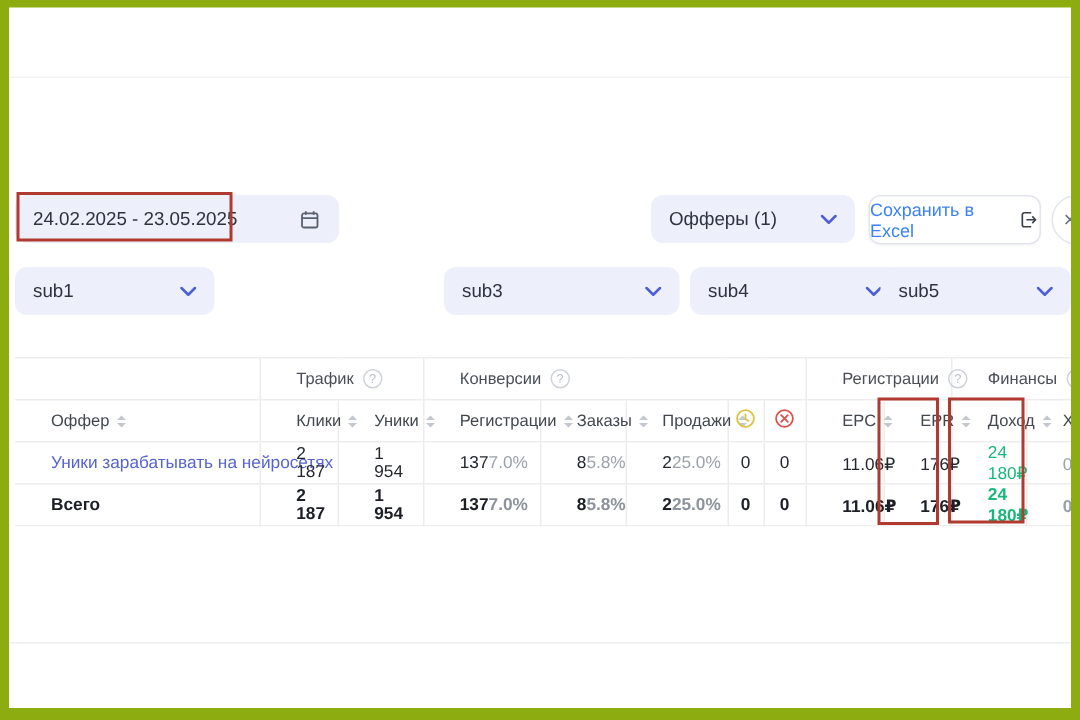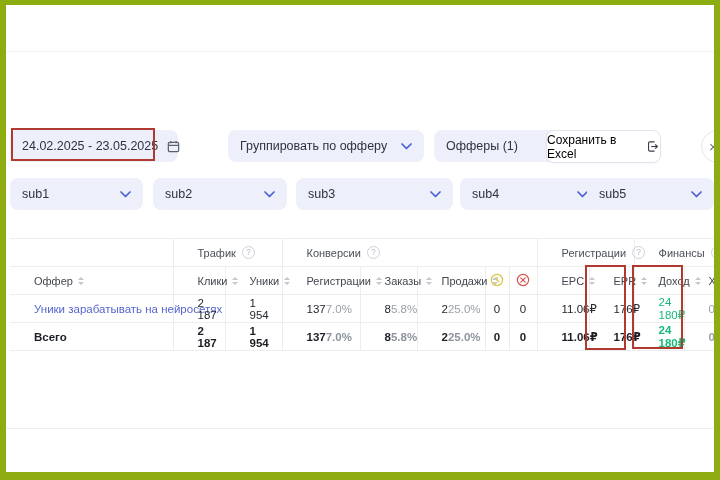--- a/index.html
+++ b/index.html
@@ -22,24 +22,24 @@
   
   .field {
     position:absolute; height:32px; top:130px;
     background:#edeffa; border-radius:8px;
     display:flex; align-items:center; justify-content:space-between;
     padding:0 12px; font-size:12.5px; color:#2e3340; cursor:pointer;
   }
   .field .lbl { white-space:nowrap; }
   .sub-field { top:178px; }
   .btn-excel {
-    position:absolute; top:130px; left:546px; width:115px; height:33px;
+    position:absolute; top:130px; left:579px; width:115px; height:33px;
     background:#fff; border:1px solid #e3e5ee; border-radius:8px;
     display:flex; align-items:center; justify-content:center; gap:7px;
-    font-size:12px; color:#000000; cursor:pointer;
+    font-size:12px; color:#3b82f6; cursor:pointer;
     box-shadow:0 1px 2px rgba(40,50,90,.04);
   }
   .btn-close {
     position:absolute; top:130px; left:701px; width:33px; height:33px;
     background:#fff; border:1px solid #e3e5ee; border-radius:50%;
     display:flex; align-items:center; justify-content:flex-start;
     padding-left:7px; font-size:15px; color:#6a7080; cursor:pointer;
   }
   .chev { flex:0 0 auto; margin-left:8px; }
 
@@ -84,36 +84,30 @@
   .sort .dn { border-top:3.5px solid #c3c7cf; }
 </style>
 </head>
 <body>
 
 <div class="frame">
 
   <div class="hline top"></div>
   <div class="hline bottom"></div>
 
-  <div class="field" style="left:10px; width:168px;">
+  <div class="field" style="left:10px; width:216px;">
     <span class="lbl">24.02.2025 - 23.05.2025</span>
     <svg class="chev" width="15" height="15" viewBox="0 0 16 16">
       <rect x="2.5" y="3.5" width="11" height="10" rx="1.5" fill="none" stroke="#596070" stroke-width="1.3"></rect>
       <line x1="2.5" y1="6.8" x2="13.5" y2="6.8" stroke="#596070" stroke-width="1.3"></line>
       <line x1="5.2" y1="2" x2="5.2" y2="4.5" stroke="#596070" stroke-width="1.3"></line>
       <line x1="10.8" y1="2" x2="10.8" y2="4.5" stroke="#596070" stroke-width="1.3"></line>
     </svg>
   </div>
 
-  <div class="field" style="left:228px; width:196px;">
-    <span class="lbl">Группировать по офферу</span>
-    <svg class="chev" width="11" height="7" viewBox="0 0 11 7">
-      <polyline points="1,1 5.5,5.5 10,1" fill="none" stroke="#4c5fd6" stroke-width="1.7" stroke-linecap="round" stroke-linejoin="round"></polyline>
-    </svg>
-  </div>
 
   <div class="field" style="left:434px; width:136px;">
     <span class="lbl">Офферы (1)</span>
     <svg class="chev" width="11" height="7" viewBox="0 0 11 7">
       <polyline points="1,1 5.5,5.5 10,1" fill="none" stroke="#4c5fd6" stroke-width="1.7" stroke-linecap="round" stroke-linejoin="round"></polyline>
     </svg>
   </div>
 
   <div class="btn-excel">
     <span>Сохранить в Excel</span>
@@ -123,26 +117,20 @@
       <polyline points="10.8,5.4 13.4,8 10.8,10.6" fill="none" stroke="#3a3f4a" stroke-width="1.3" stroke-linejoin="round"></polyline>
     </svg>
   </div>
 
   <div class="btn-close">
     <span>×</span>
   </div>
 
   <div class="field sub-field" style="left:10px; width:133px;">
     <span class="lbl">sub1</span>
-    <svg class="chev" width="11" height="7" viewBox="0 0 11 7">
-      <polyline points="1,1 5.5,5.5 10,1" fill="none" stroke="#4c5fd6" stroke-width="1.7" stroke-linecap="round" stroke-linejoin="round"></polyline>
-    </svg>
-  </div>
-  <div class="field sub-field" style="left:153px; width:134px;">
-    <span class="lbl">sub2</span>
     <svg class="chev" width="11" height="7" viewBox="0 0 11 7">
       <polyline points="1,1 5.5,5.5 10,1" fill="none" stroke="#4c5fd6" stroke-width="1.7" stroke-linecap="round" stroke-linejoin="round"></polyline>
     </svg>
   </div>
   <div class="field sub-field" style="left:296px; width:157px;">
     <span class="lbl">sub3</span>
     <svg class="chev" width="11" height="7" viewBox="0 0 11 7">
       <polyline points="1,1 5.5,5.5 10,1" fill="none" stroke="#4c5fd6" stroke-width="1.7" stroke-linecap="round" stroke-linejoin="round"></polyline>
     </svg>
   </div>

